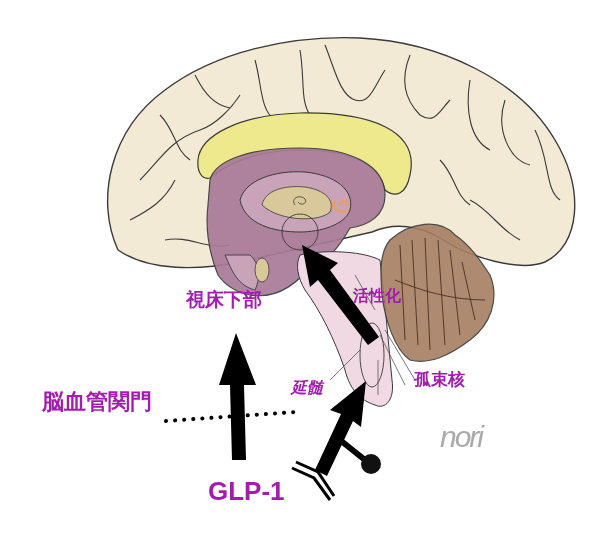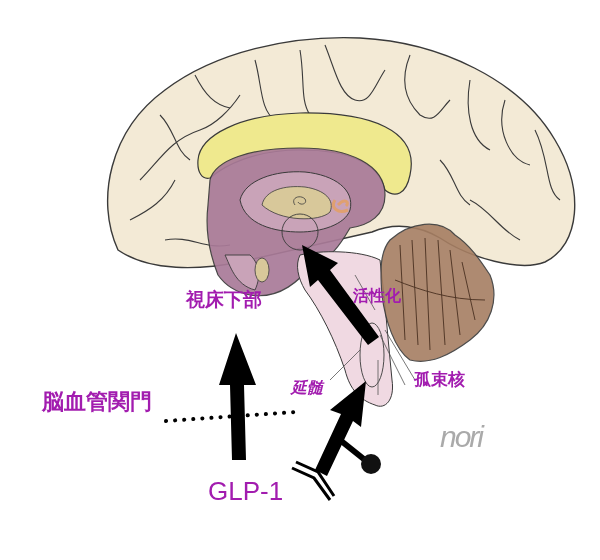--- a/index.html
+++ b/index.html
@@ -5,21 +5,21 @@
     html, body { margin: 0; padding: 0; background: #ffffff; }
     body { width: 600px; height: 560px; position: relative; overflow: hidden;
            font-family: "DejaVu Sans", "Liberation Sans", sans-serif; }
     .canvas { position: absolute; left: 0; top: 0; width: 600px; height: 560px; }
     .label { position: absolute; color: #a21caf; font-weight: bold; white-space: nowrap; line-height: 1; }
     .lbl-hypothalamus { left: 186px; top: 290px; font-size: 19px; }
     .lbl-activation { left: 353px; top: 288px; font-size: 16px; }
     .lbl-medulla { left: 291px; top: 380px; font-size: 16px; font-style: italic; }
     .lbl-nts { left: 414px; top: 371px; font-size: 17px; }
     .lbl-bbb { left: 42px; top: 385px; font-size: 22px; margin-top: 6px; }
-    .lbl-glp1 { left: 208px; top: 478px; font-size: 26px; font-weight: normal; font-family: "Liberation Sans", sans-serif; }
+    .lbl-glp1 { left: 208px; top: 478px; font-size: 26px; font-weight: bold; font-family: "Liberation Sans", sans-serif; }
     .signature { position: absolute; left: 440px; top: 420px; font-size: 30px; color: #aaa;
                  font-style: italic; font-family: Liberation Sans, sans-serif; letter-spacing: -2px; }
   </style>
 </head>
 <body>
 
 <svg class="canvas" viewBox="0 0 600 560" xmlns="http://www.w3.org/2000/svg">
 
   <path d="M118,250 C95,200 110,130 165,90 C215,52 290,35 360,38 C440,42 520,80 555,140 C585,190 580,245 545,262 C520,272 470,258 440,238 C420,226 395,222 372,232 L240,262 C200,270 150,272 118,250 Z" fill="#f3ead6" stroke="#3a3a3a" stroke-width="1.4"></path>
 

